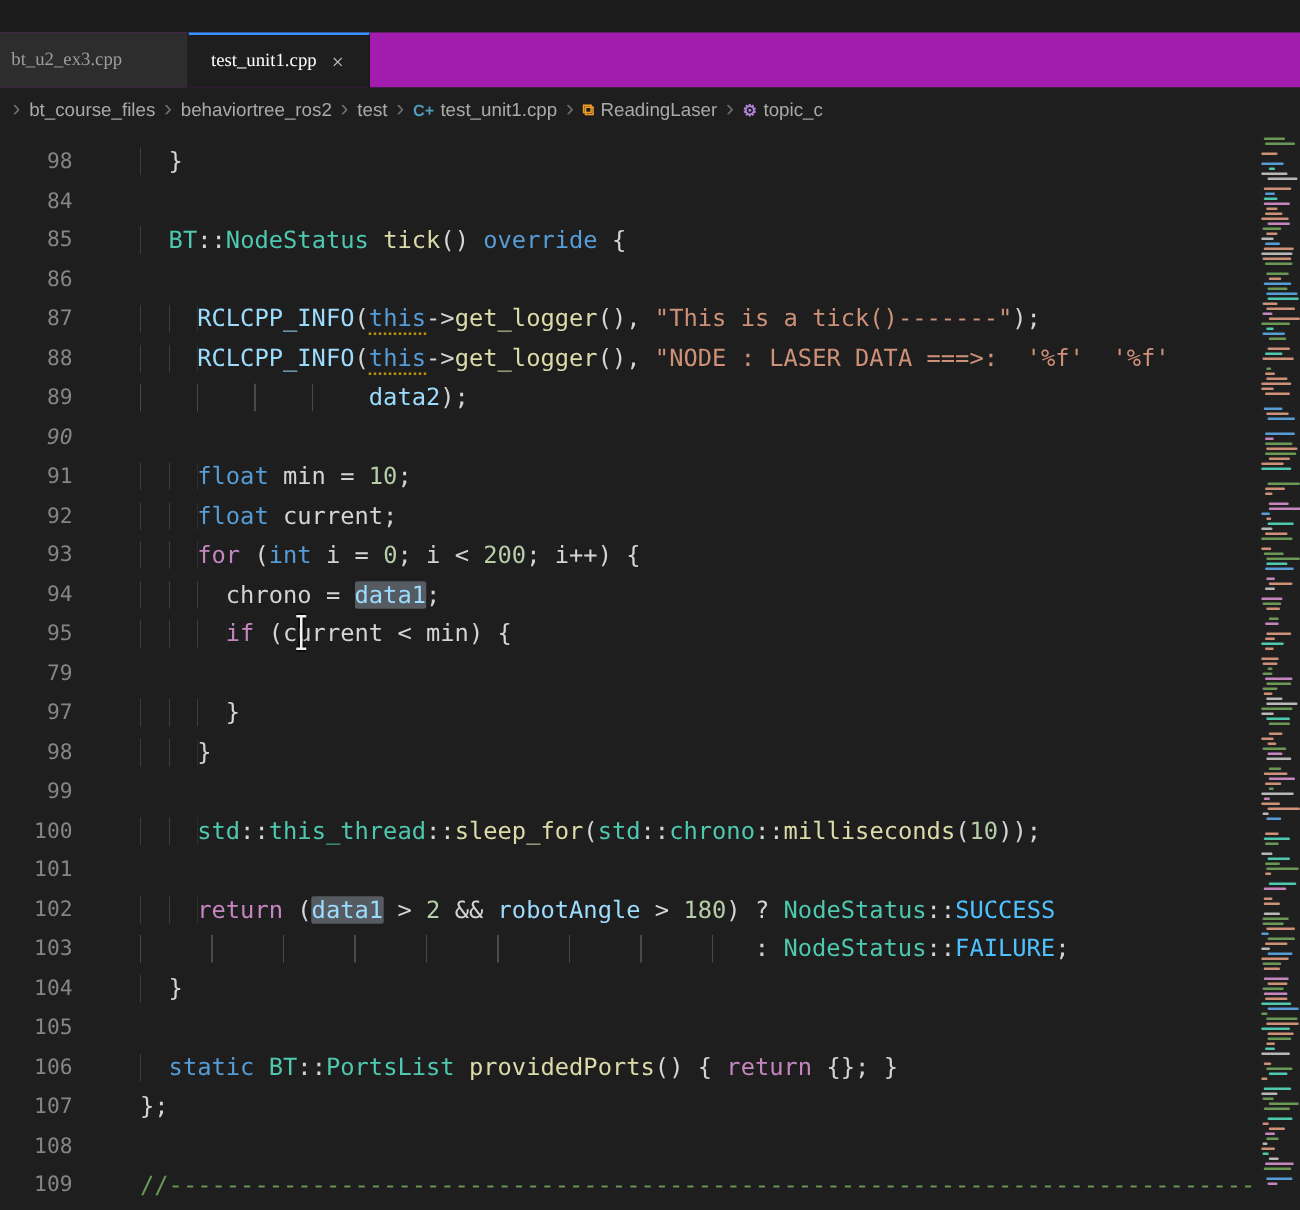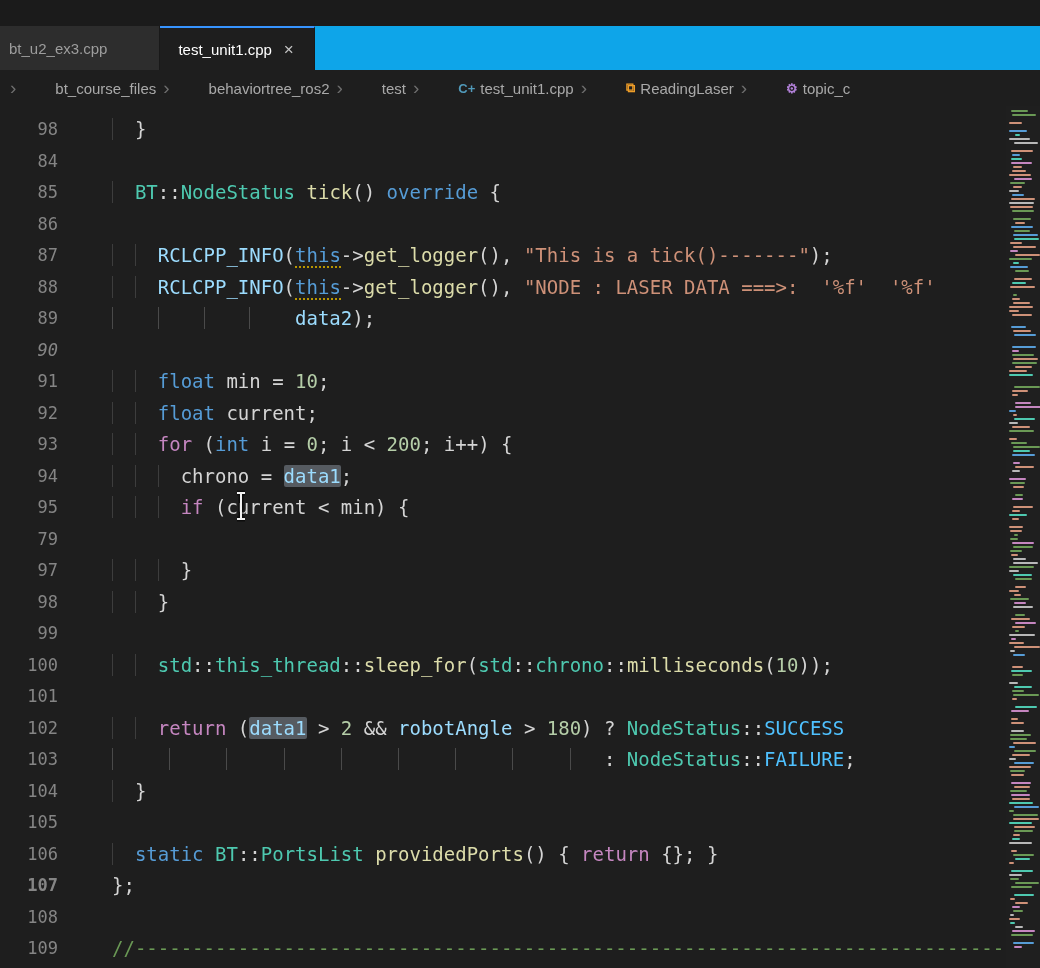--- a/index.html
+++ b/index.html
@@ -3,34 +3,34 @@
 <meta charset="utf-8">
 <style>
   * { box-sizing: border-box; margin: 0; padding: 0; }
   html,body { width:1040px; height:968px; overflow:hidden; background:#1e1e1e;
               font-family:"Liberation Sans", sans-serif; }
 
   
   .titlebar { height:26px; background:#1b1b1b; }
 
   
-  .tabbar { height:44px; background:#0ea5e9; display:flex; align-items:stretch; }
+  .tabbar { height:44px; background:#a21caf; display:flex; align-items:stretch;font-family:Liberation Serif, serif; }
   .tab { display:flex; align-items:center; gap:10px; padding:0 18px;
          font-size:15px; color:#9d9d9d; background:#2d2d2d;
          border-right:1px solid #191919; cursor:pointer; }
   .tab:first-child { padding:0 52px 0 9px; }
   .tab.active { background:#1e1e1e; color:#ffffff; border-top:2px solid #3794ff; }
   .tab-close { color:#c5c5c5; font-size:17px; line-height:1; padding:0 2px; }
 
   
   .breadcrumbs { height:36px; background:#1e1e1e; display:flex; align-items:center;
                  gap:7px; padding-left:10px; font-size:15px; color:#a9a9a9;
                  white-space:nowrap; }
   .bc-sep { color:#6e6e6e; font-size:19px; line-height:1; transform:translateY(-1px); }
-  .bc-item { display:flex; align-items:center; gap:5px; cursor:pointer;margin-left:32px; }
+  .bc-item { display:flex; align-items:center; gap:5px; cursor:pointer; }
   .bc-icon { font-size:13px; font-weight:bold; }
   .bc-icon.cpp  { color:#519aba; }
   .bc-icon.cls  { color:#ee9d28; }
   .bc-icon.prop { color:#b180d7; }
 
   
   .editor { position:relative; height:862px; overflow:hidden; padding-top:8px;
             font-family:"DejaVu Sans Mono", monospace; font-size:19px; }
   .line { display:flex; height:31.5px; line-height:31.5px; white-space:pre; }
   .gutter { flex:none; width:58px; text-align:right; color:#858585; font-size:17px; }
@@ -108,21 +108,21 @@
       <div class="line"><div class="gutter" style="color: rgb(133, 133, 133);">97</div><div class="code"><span class="tok-ws">      </span><span style="color: rgb(212, 212, 212);">}</span></div></div>
       <div class="line"><div class="gutter" style="color: rgb(133, 133, 133);">98</div><div class="code"><span class="tok-ws">    </span><span style="color: rgb(212, 212, 212);">}</span></div></div>
       <div class="line"><div class="gutter" style="color: rgb(133, 133, 133);">99</div><div class="code"></div></div>
       <div class="line"><div class="gutter" style="color: rgb(133, 133, 133);">100</div><div class="code"><span class="tok-ws">    </span><span style="color: rgb(78, 201, 176);">std</span><span style="color: rgb(212, 212, 212);">::</span><span style="color: rgb(78, 201, 176);">this_thread</span><span style="color: rgb(212, 212, 212);">::</span><span style="color: rgb(220, 220, 170);">sleep_for</span><span style="color: rgb(212, 212, 212);">(</span><span style="color: rgb(78, 201, 176);">std</span><span style="color: rgb(212, 212, 212);">::</span><span style="color: rgb(78, 201, 176);">chrono</span><span style="color: rgb(212, 212, 212);">::</span><span style="color: rgb(220, 220, 170);">milliseconds</span><span style="color: rgb(212, 212, 212);">(</span><span style="color: rgb(181, 206, 168);">10</span><span style="color: rgb(212, 212, 212);">));</span></div></div>
       <div class="line"><div class="gutter" style="color: rgb(133, 133, 133);">101</div><div class="code"></div></div>
       <div class="line"><div class="gutter" style="color: rgb(133, 133, 133);">102</div><div class="code"><span class="tok-ws">    </span><span style="color: rgb(197, 134, 192);">return</span><span style="color: rgb(212, 212, 212);"> (</span><span class="hl-bg" style="color: rgb(156, 220, 254);">data1</span><span style="color: rgb(212, 212, 212);"> &gt; </span><span style="color: rgb(181, 206, 168);">2</span><span style="color: rgb(212, 212, 212);"> &amp;&amp; </span><span style="color: rgb(156, 220, 254);">robotAngle</span><span style="color: rgb(212, 212, 212);"> &gt; </span><span style="color: rgb(181, 206, 168);">180</span><span style="color: rgb(212, 212, 212);">) ? </span><span style="color: rgb(78, 201, 176);">NodeStatus</span><span style="color: rgb(212, 212, 212);">::</span><span style="color: rgb(79, 193, 255);">SUCCESS</span></div></div>
       <div class="line"><div class="gutter" style="color: rgb(133, 133, 133);">103</div><div class="code"><span class="tok-ws5">                                           </span><span style="color: rgb(212, 212, 212);">: </span><span style="color: rgb(78, 201, 176);">NodeStatus</span><span style="color: rgb(212, 212, 212);">::</span><span style="color: rgb(79, 193, 255);">FAILURE</span><span style="color: rgb(212, 212, 212);">;</span></div></div>
       <div class="line"><div class="gutter" style="color: rgb(133, 133, 133);">104</div><div class="code"><span class="tok-ws">  </span><span style="color: rgb(212, 212, 212);">}</span></div></div>
       <div class="line"><div class="gutter" style="color: rgb(133, 133, 133);">105</div><div class="code"></div></div>
       <div class="line"><div class="gutter" style="color: rgb(133, 133, 133);">106</div><div class="code"><span class="tok-ws">  </span><span style="color: rgb(86, 156, 214);">static</span><span style="color: rgb(212, 212, 212);"> </span><span style="color: rgb(78, 201, 176);">BT</span><span style="color: rgb(212, 212, 212);">::</span><span style="color: rgb(78, 201, 176);">PortsList</span><span style="color: rgb(212, 212, 212);"> </span><span style="color: rgb(220, 220, 170);">providedPorts</span><span style="color: rgb(212, 212, 212);">() { </span><span style="color: rgb(197, 134, 192);">return</span><span style="color: rgb(212, 212, 212);"> {}; }</span></div></div>
-      <div class="line"><div class="gutter" style="color: rgb(133, 133, 133); font-weight: bold;">107</div><div class="code"><span style="color: rgb(212, 212, 212);">};</span></div></div>
+      <div class="line"><div class="gutter" style="color: rgb(133, 133, 133);">107</div><div class="code"><span style="color: rgb(212, 212, 212);">};</span></div></div>
       <div class="line"><div class="gutter" style="color: rgb(133, 133, 133);">108</div><div class="code"></div></div>
       <div class="line"><div class="gutter" style="color: rgb(133, 133, 133);">109</div><div class="code"><span style="color: rgb(106, 153, 85);">//----------------------------------------------------------------------------</span></div></div>
     </div>
 
   <div class="minimap">
       <div class="mm-bar" style="margin-left: 2px; width: 17px; background: rgb(106, 153, 85);"></div>
       <div class="mm-bar" style="margin-left: 3px; width: 24px; background: rgb(106, 153, 85);"></div>
       <div class="mm-bar" style="visibility: hidden; margin-left: 6px; width: 9px; background: rgb(206, 145, 120);"></div>
       <div class="mm-bar" style="margin-left: 0px; width: 13px; background: rgb(206, 145, 120);"></div>
       <div class="mm-bar" style="visibility: hidden; margin-left: 4px; width: 26px; background: rgb(78, 201, 176);"></div>

